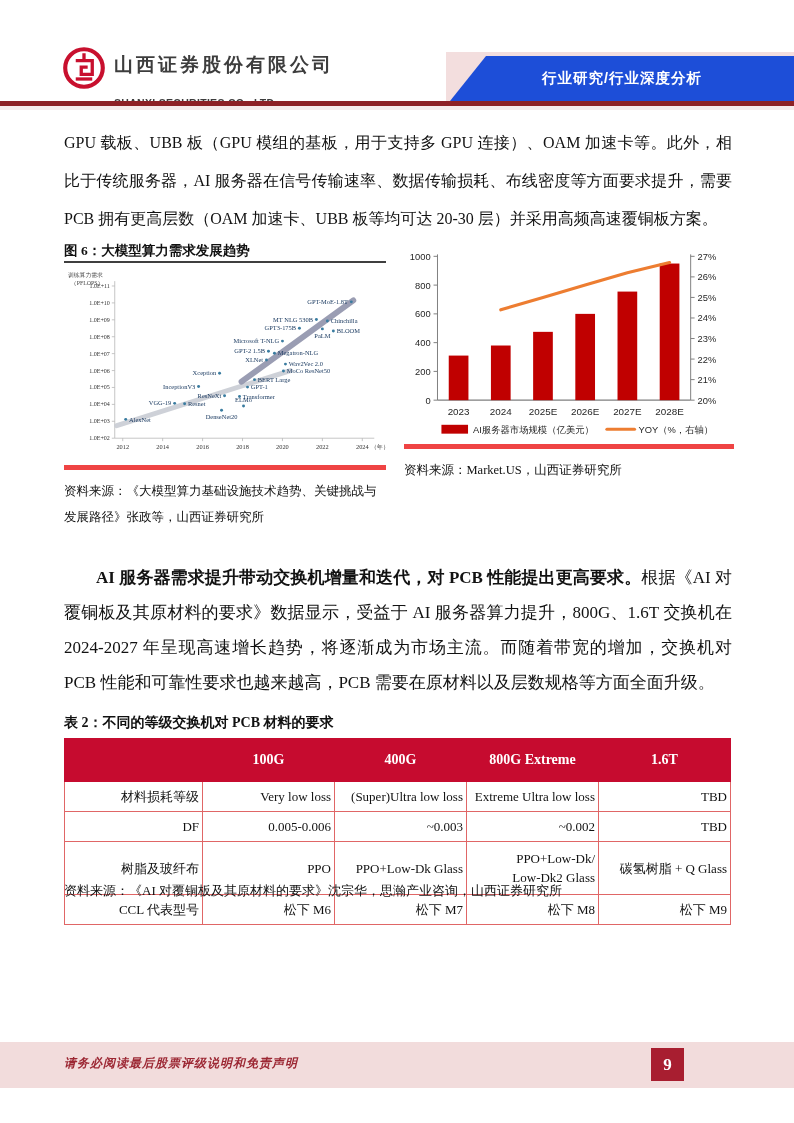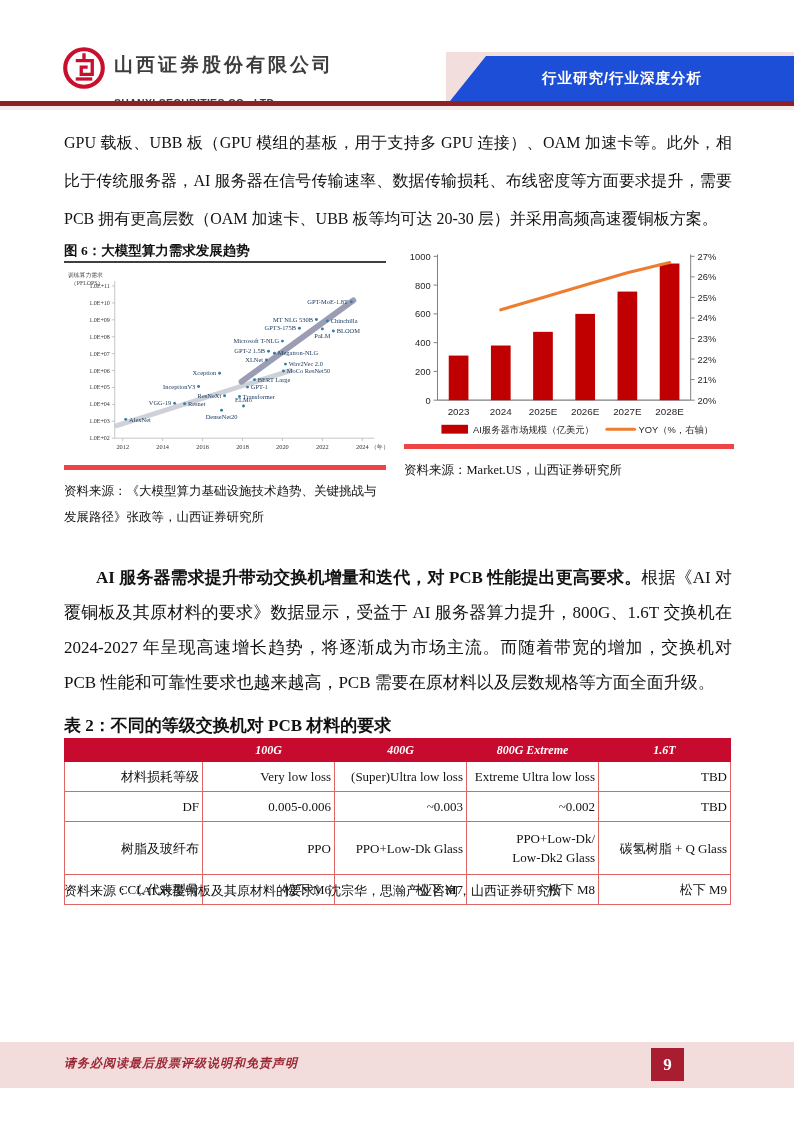--- a/index.html
+++ b/index.html
@@ -30,25 +30,25 @@
   
   .fig { position:absolute; top:242px; }
   .fig6 { left:64px; width:322px; }
   .fig7 { left:404px; width:330px; }
   .fig-title { font-size:13.5px; font-weight:bold; color:#111; padding-bottom:1px;
                border-bottom:2px solid #3f3f3f; }
   .chart-box { height:202px; padding-top:4px; }
   .fig-source { border-top:5px solid #ef4444; padding-top:8px; font-size:12.5px; line-height:26px; color:#111; }
 
   
-  .t2-title { position:absolute; left:64px; top:714px; font-size:17px; font-weight:bold; color:#111; }
+  .t2-title { position:absolute; left:64px; top:714px; font-size:14px; font-weight:bold; color:#111; }
   .pcb-table { position:absolute; left:64px; top:738px; width:666px; border-collapse:collapse;
                table-layout:fixed; text-align:center; font-size:13px; color:#111; }
-  .pcb-table th { background:#c60b2f; color:#fff; font-weight:bold; height:23px;
-                  border:1px solid #c60b2f; font-size:12px;font-style:italic; }
+  .pcb-table th { background:#c60b2f; color:#fff; font-weight:bold; height:43px;
+                  border:1px solid #c60b2f; font-size:14px; }
   .pcb-table td { border:1.5px solid #e06666; padding:5px 3px; line-height:19px; white-space:pre-line;text-align:right; }
   .pcb-table tr.tall td { padding:7px 3px; }
   .t2-source { position:absolute; left:64px; top:882px; font-size:13px; color:#111; }
 
   
   .footer-band { position:absolute; left:0; top:1042px; width:794px; height:46px; background:#f2dcdc; }
   .footer-text { position:absolute; left:64px; top:1055px; font-size:12px; font-weight:bold;
                  font-style:italic; color:#9c2733; letter-spacing:1px; }
   .page-badge { position:absolute; left:651px; top:1048px; width:33px; height:33px; background:#a81e30;
                 color:#fff; font-size:17px; font-weight:bold; display:flex; align-items:center;

